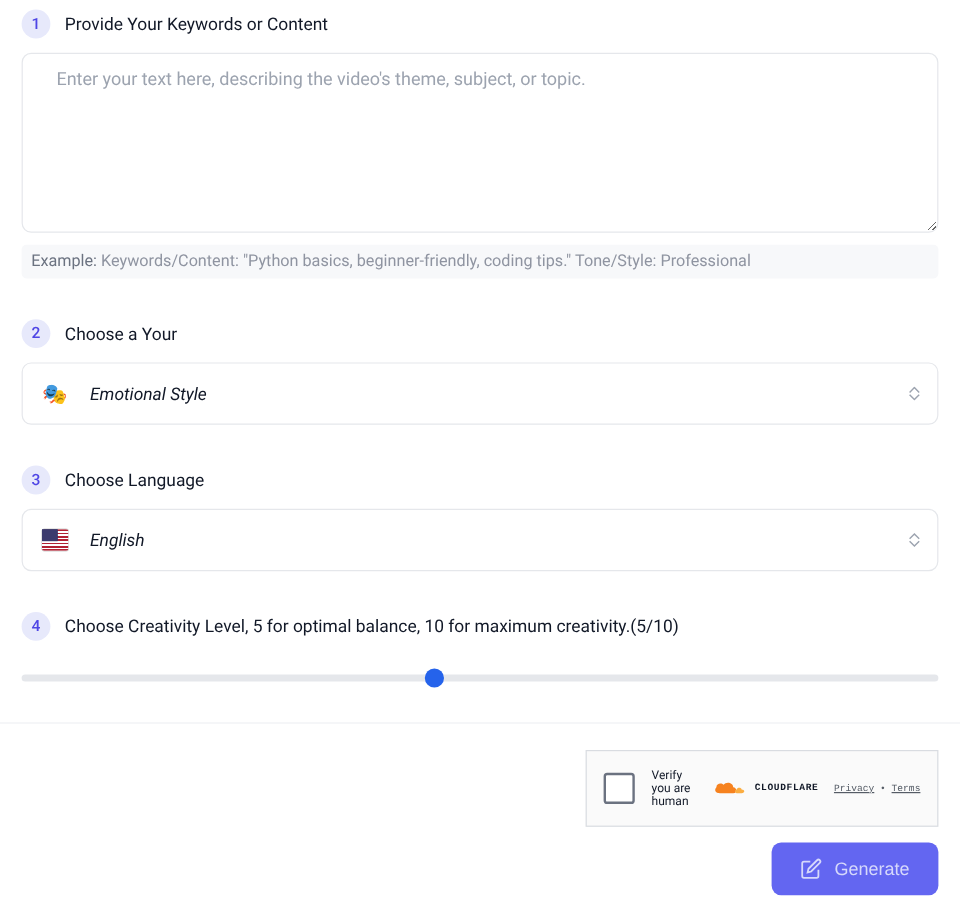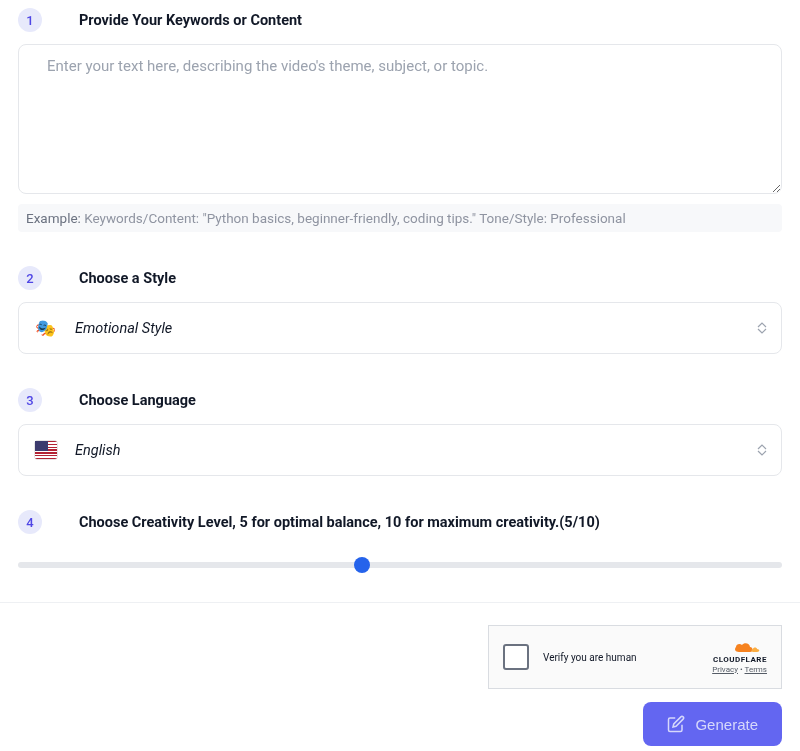--- a/index.html
+++ b/index.html
@@ -33,22 +33,21 @@
       color: #4f46e5;
       font-size: 13px;
       font-weight: 500;
       display: flex;
       align-items: center;
       justify-content: center;
     }
     .step-title {
       font-size: 14.5px;
       color: #111827;
-      font-weight: 700;
-      margin-left: 25px;
+      font-weight: 400;
     }
     .textarea {
       width: 100%;
       height: 150px;
       border: 1px solid #e5e7eb;
       border-radius: 8px;
       padding: 12px 28px;
       font-size: 15px;
       font-family: inherit;
       resize: both;
@@ -165,23 +164,24 @@
       border-radius: 3px;
       background: #fff;
     }
     .captcha-text {
       font-size: 10px;
       color: #111827;
       flex: 1;
     }
     .captcha-brand {
       display: flex;
-      flex-direction: column;
-      align-items: flex-end;
+      flex-direction: row;
+      align-items: center;
       gap: 1px;
+      font-family: Liberation Mono, monospace;
     }
     .cloud-icon {
       width: 34px;
       height: 14px;
     }
     .brand-word {
       font-size: 8px;
       font-weight: 700;
       letter-spacing: 0.5px;
       color: #111827;
@@ -244,21 +244,21 @@
   </div>
   <textarea class="textarea" placeholder="Enter your text here, describing the video's theme, subject, or topic." style=""></textarea>
   <div class="example-bar">
     <span class="example-label">Example:  </span><span>Keywords/Content: "Python basics, beginner-friendly, coding tips." Tone/Style: Professional</span>
   </div>
 
   
   <div class="section">
     <div class="step-header">
       <div class="step-badge">2</div>
-      <div class="step-title">Choose a Style</div>
+      <div class="step-title">Choose a Your</div>
     </div>
     <div class="select-box">
       <div class="select-icon">🎭</div>
       <div class="select-label">Emotional Style</div>
       <div class="chevron-sort">
         <svg viewBox="0 0 10 6">
             <path d="M1 5 L5 1 L9 5" fill="none" stroke="currentColor" stroke-width="1.2"></path>
           </svg>
         <svg viewBox="0 0 10 6">
             <path d="M1 1 L5 5 L9 1" fill="none" stroke="currentColor" stroke-width="1.2"></path>

